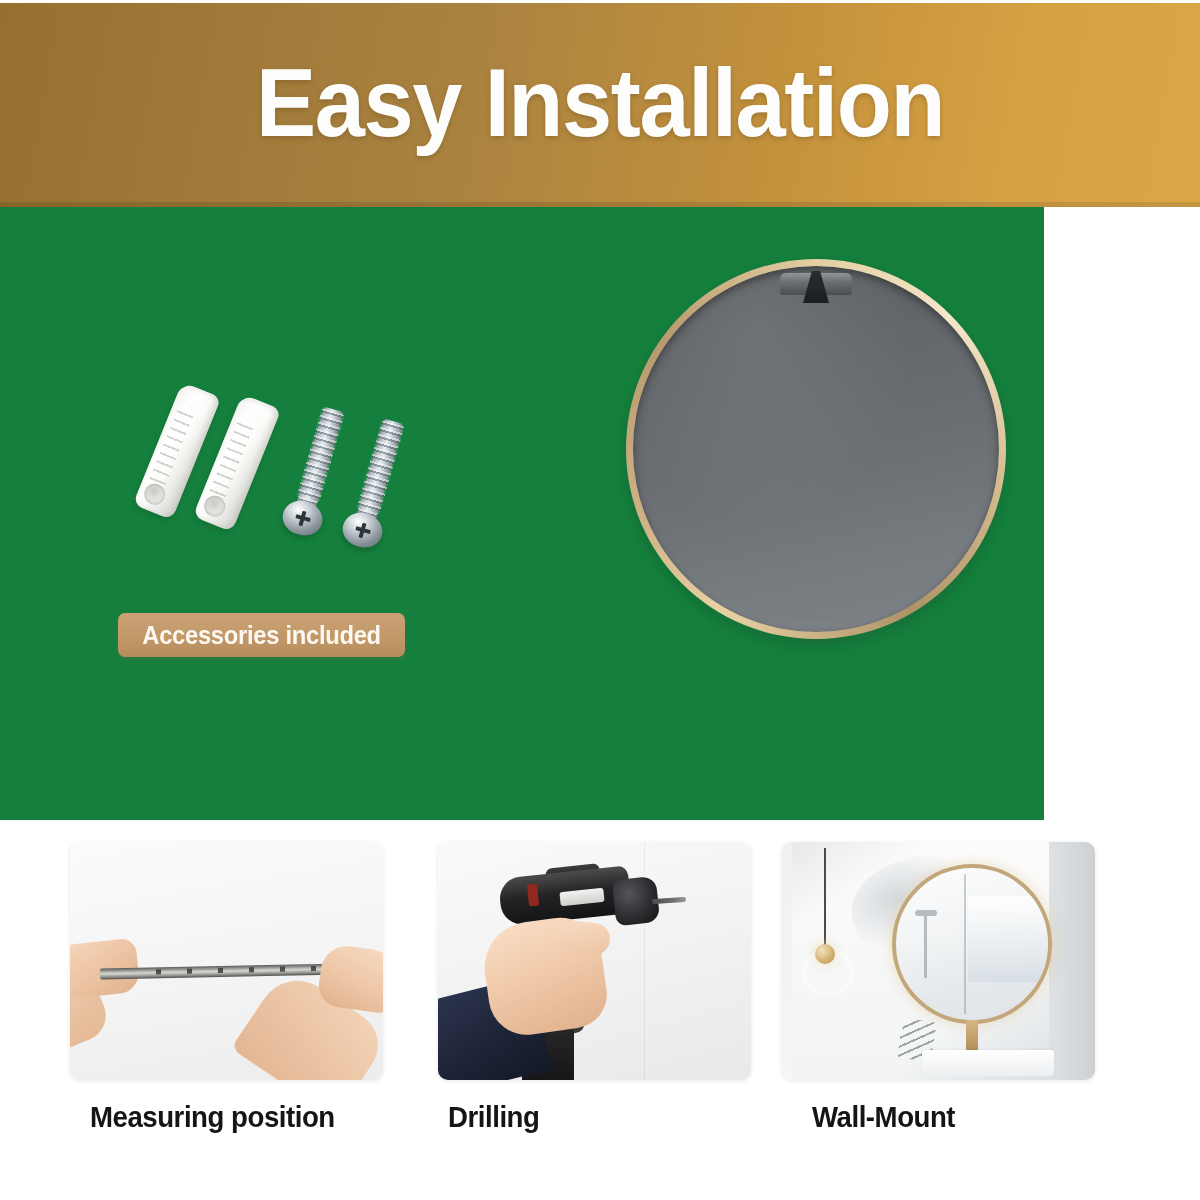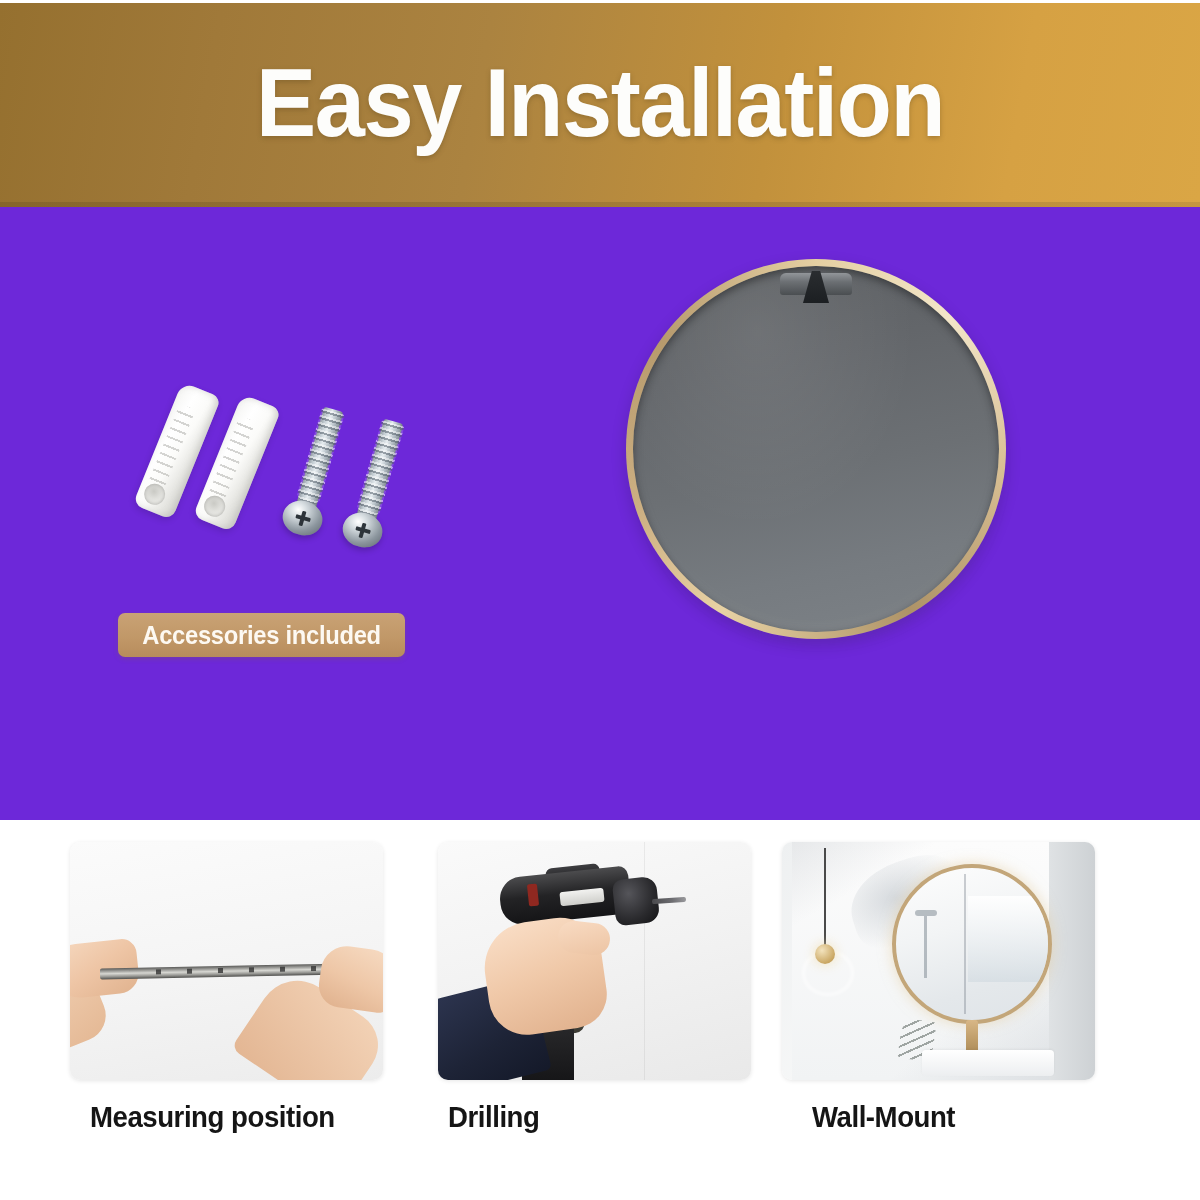--- a/index.html
+++ b/index.html
@@ -47,23 +47,23 @@
     margin-top: -6px;
     position: relative;
     z-index: 2;
   }
 
   
   #hero-section {
     position: absolute;
     left: 0;
     top: 207px;
-    width: 1200px;
+    width: 1044px;
     height: 613px;
-    background: #6d28d9;
+    background: #15803d;
   }
 
   
   #accessories-photo {
     position: absolute;
     left: 150px;
     top: 168px;
     width: 290px;
     height: 190px;
   }

